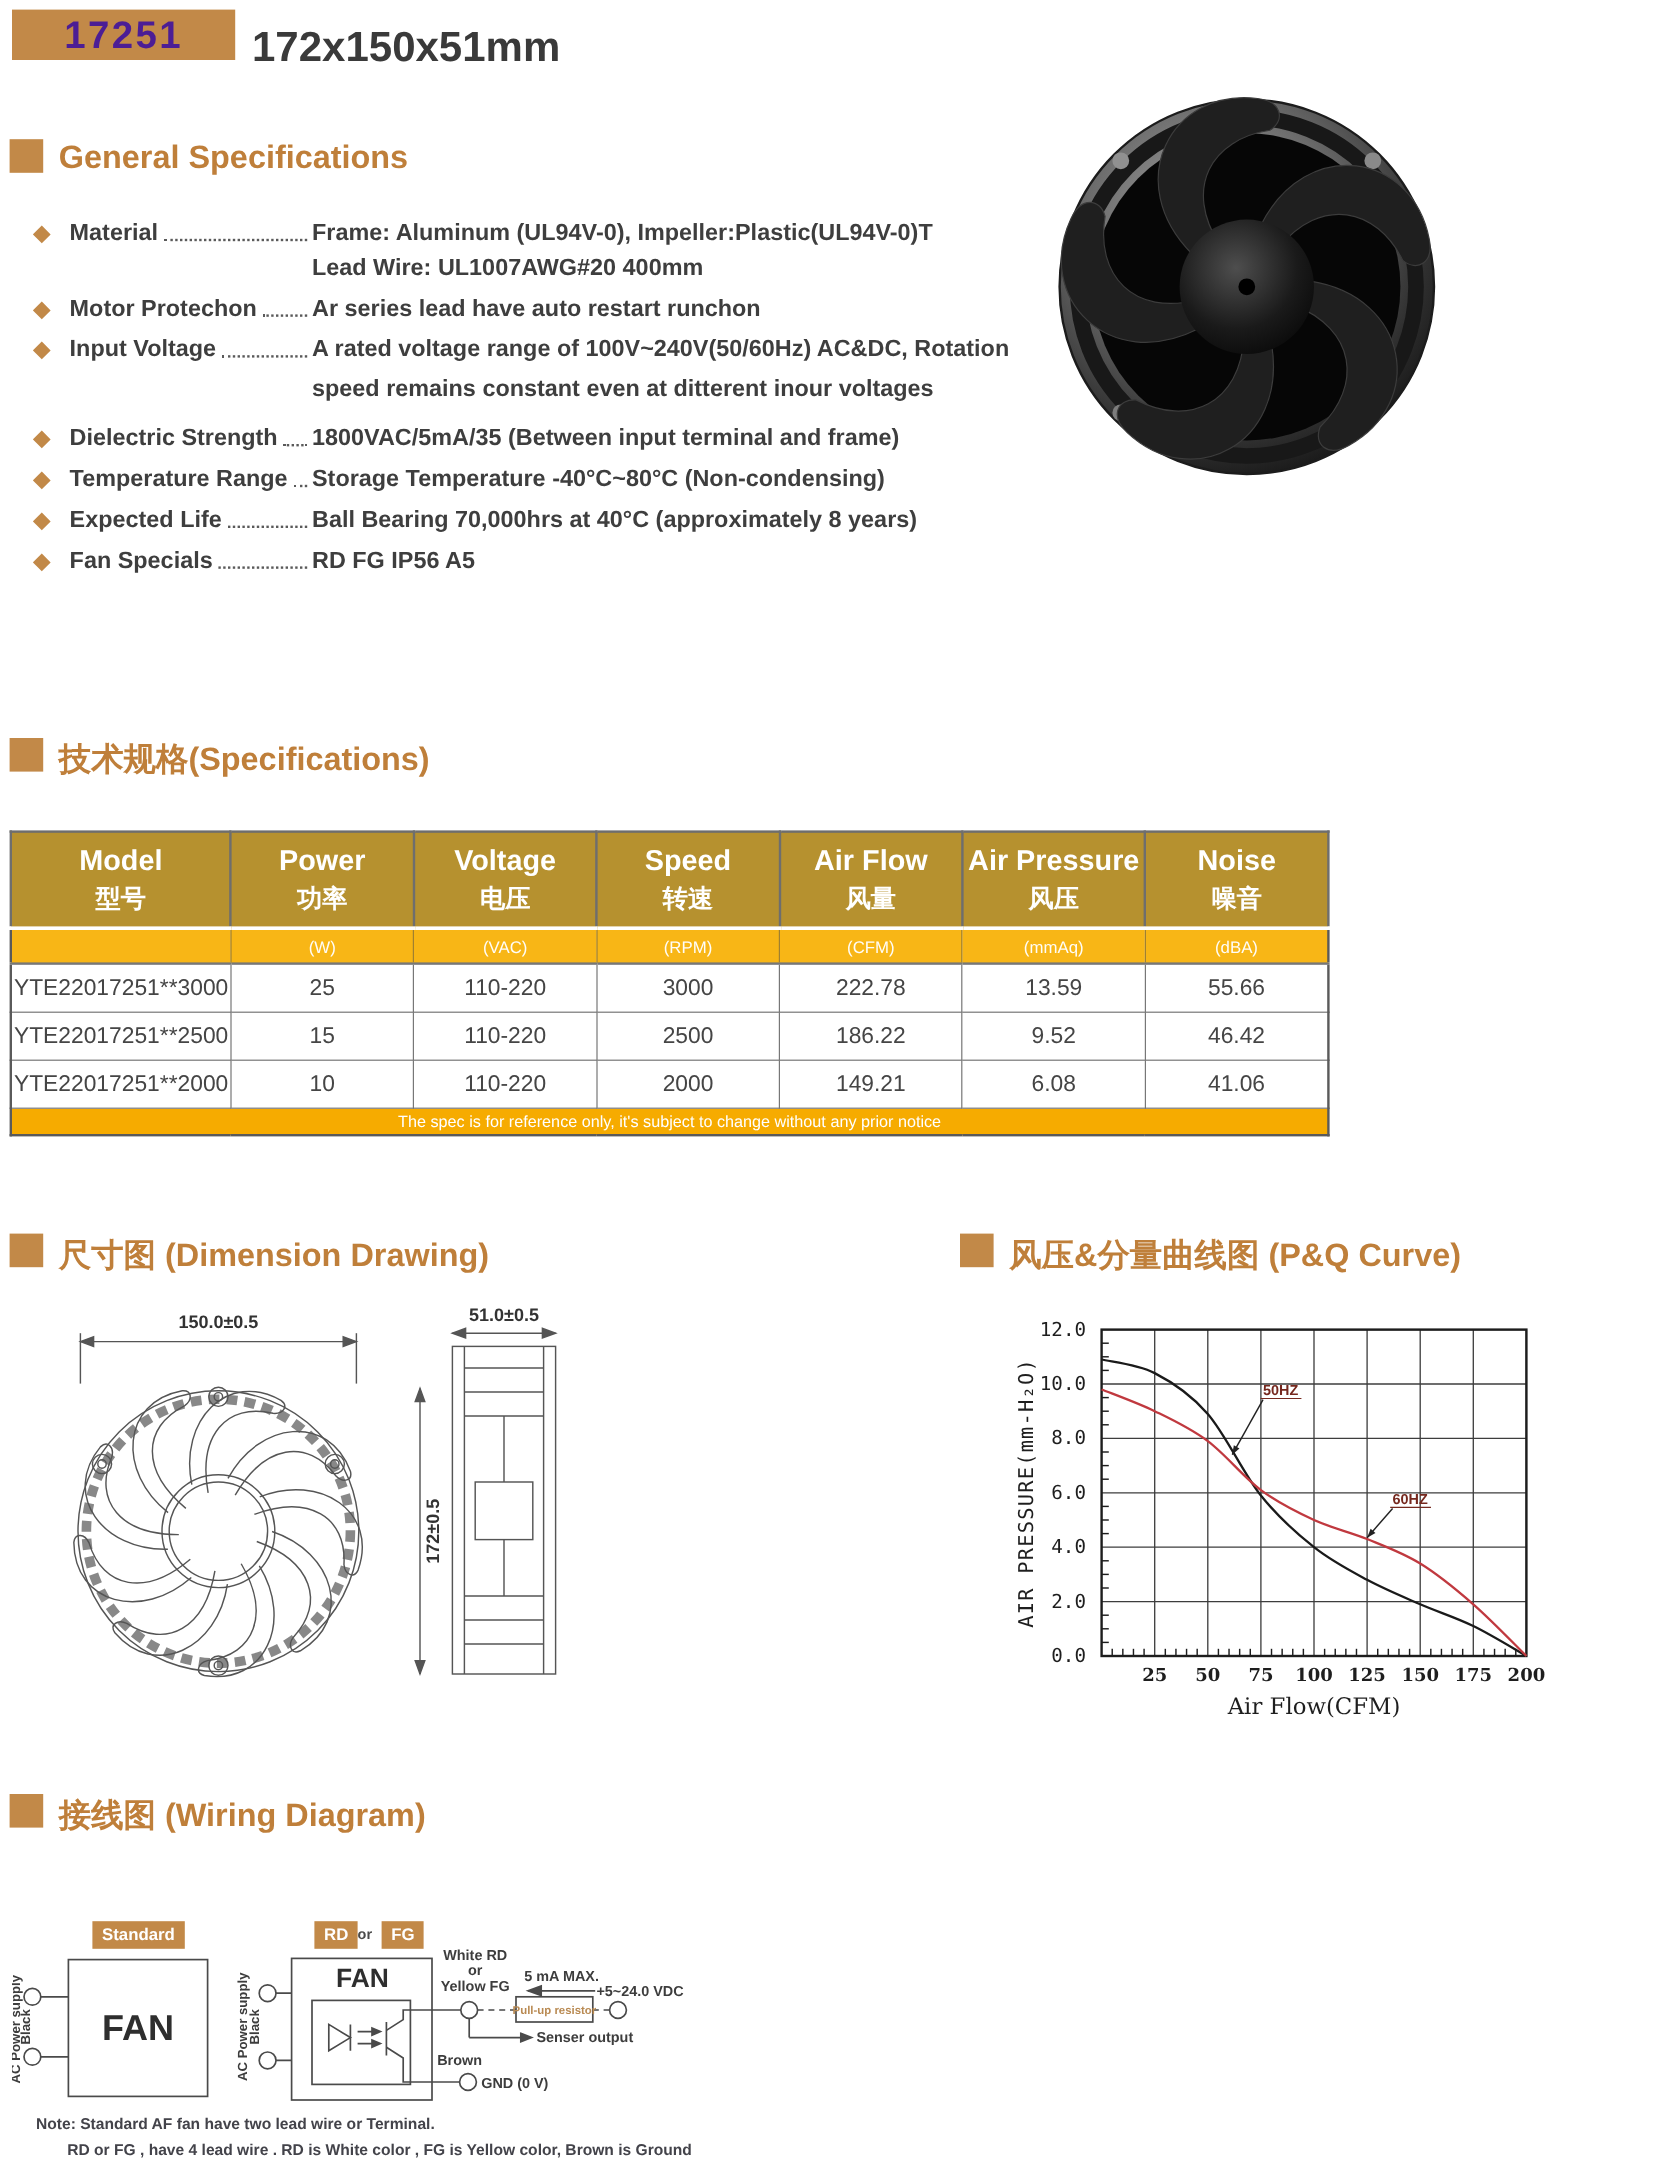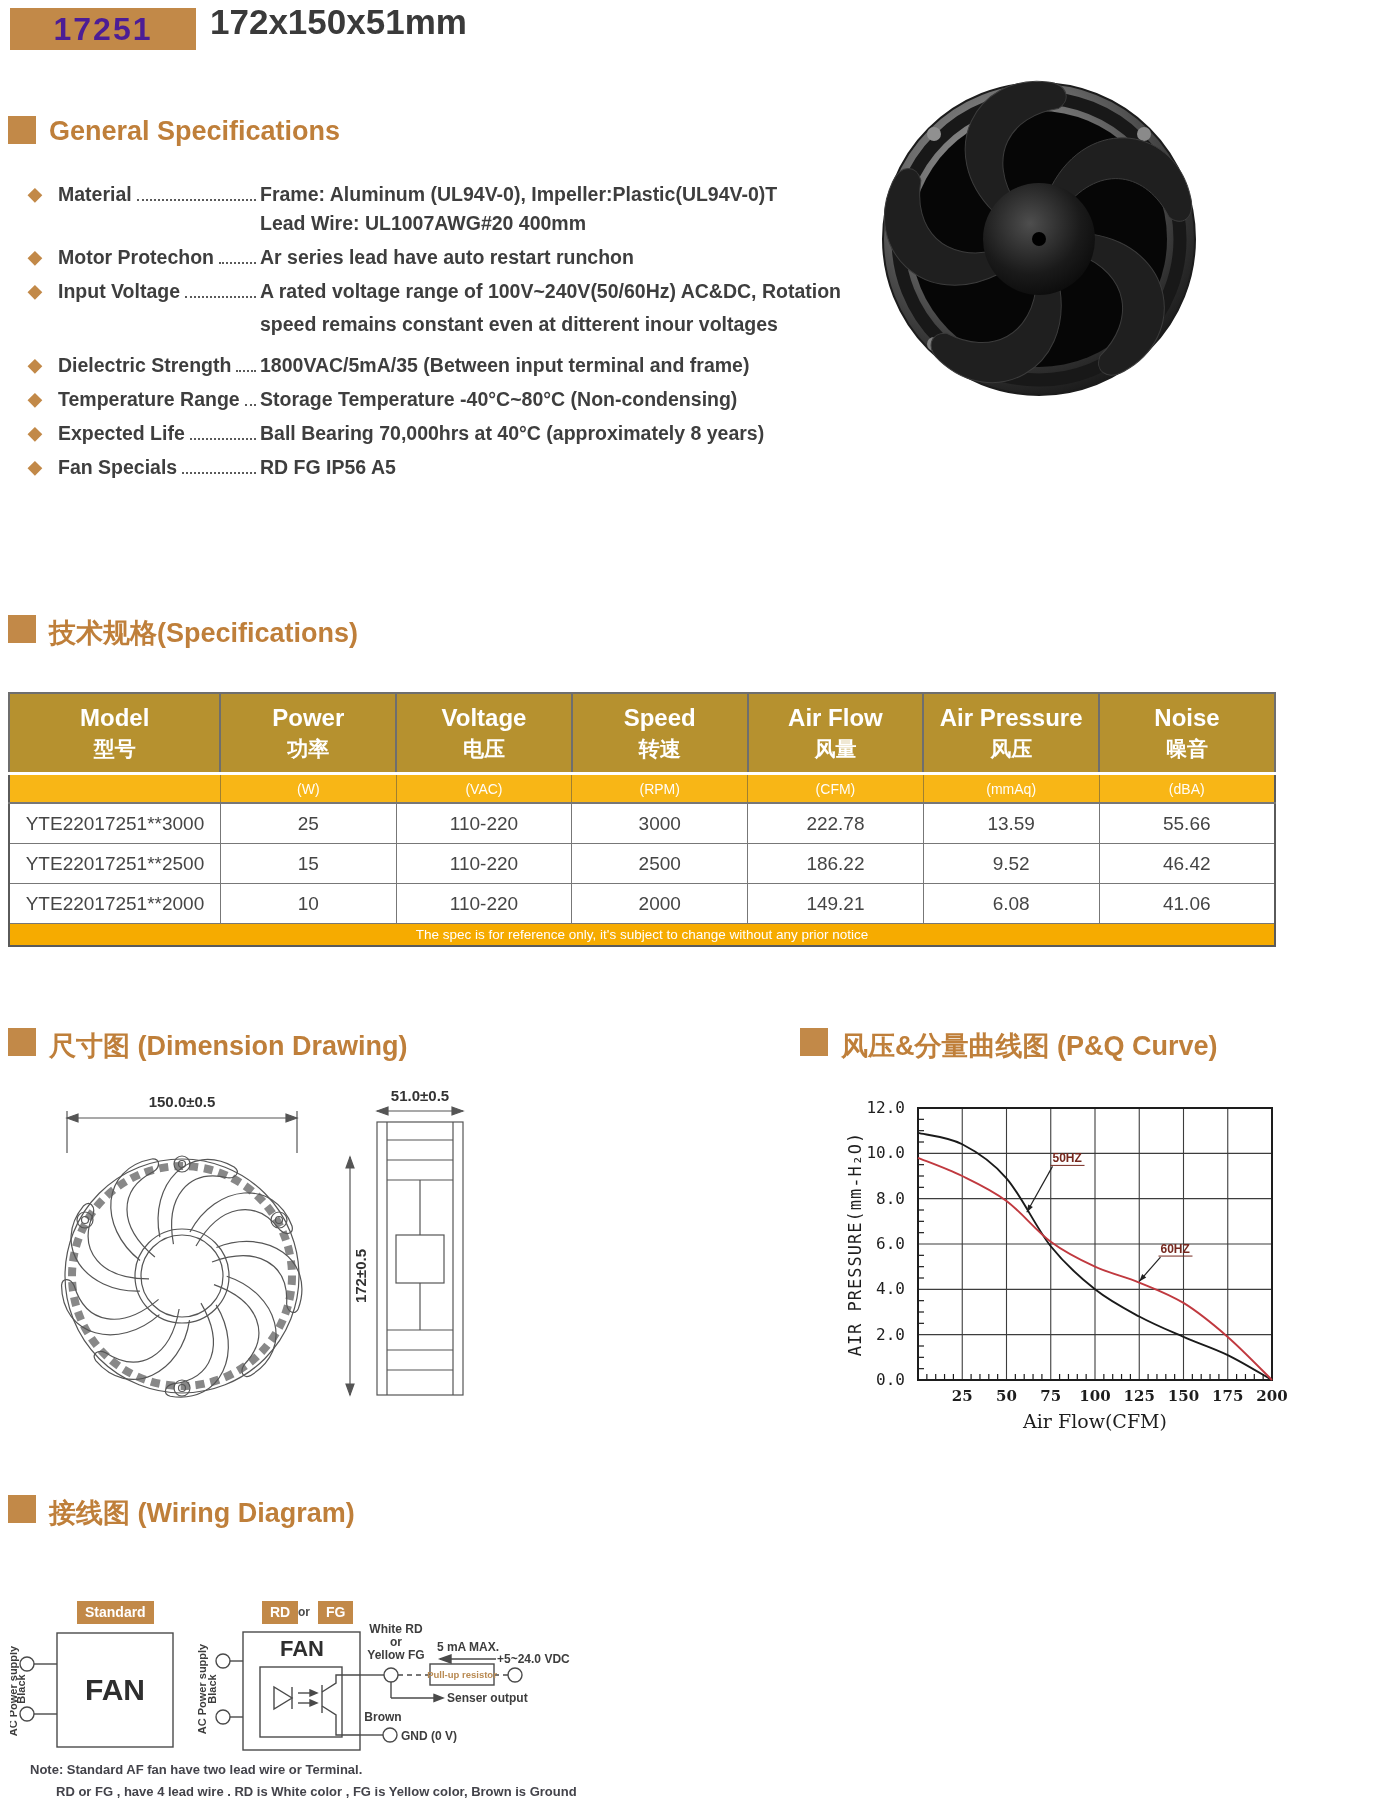--- a/index.html
+++ b/index.html
@@ -2,36 +2,36 @@
 <html style="--accent: #c28948; --accent-text: #bf7f3a; --th-bg: #b6912f; --unit-bg: #f8b616; --foot-bg: #f6ab00;"><head>
 <meta charset="utf-8">
 <style>
   html,body{margin:0;padding:0;background:#fff}
   #page{position:relative;width:1400px;height:1804px;background:#fff;overflow:hidden;
         font-family:"Liberation Sans",sans-serif;color:#3f3f3f}
   .abs{position:absolute}
   
   .badge{position:absolute;left:10px;top:8px;width:186px;height:42px;background:var(--accent);
          color:#4c1d95;font-size:32px;font-weight:bold;text-align:center;line-height:42px;letter-spacing:2px}
-  .size-title{position:absolute;left:210px;top:2px;font-size:35px;font-weight:bold;color:#3a3a3a}
+  .size-title{position:absolute;left:210px;top:20px;font-size:35px;font-weight:bold;color:#3a3a3a}
   
   .sec{position:absolute;display:flex;align-items:flex-start;gap:13px}
   .sq{width:28px;height:28px;background:var(--accent);flex-shrink:0}
   .sec-t{font-size:27px;font-weight:bold;color:var(--accent-text);white-space:nowrap}
   
   .speclist{position:absolute;left:28px;top:180px;width:850px}
   .spec-item{display:flex;align-items:flex-start;margin-bottom:5px;font-size:19.5px;
              font-weight:bold;color:#3e3e3e;line-height:29px}
   .diamond{color:var(--accent);width:30px;font-size:18px;flex-shrink:0}
   .labelwrap{display:flex;width:202px;flex-shrink:0}
   .dots{flex:1;margin:0 4px 8px 5px;border-bottom:2.5px dotted #5a5a5a;align-self:flex-end}
   .spec-val{flex:1}
   .spec-val div{min-height:0}
   
-  #spec-table{position:absolute;left:8px;top:692px;width:1268px;border-collapse:collapse;
+  #spec-table{position:absolute;left:8px;top:692px;width:1100px;border-collapse:collapse;
               table-layout:fixed;border:2px solid #5a5a5a}
   #spec-table th,#spec-table td{text-align:center;vertical-align:middle;padding:0}
   .thead th{background:var(--th-bg);color:#fff;border:2px solid #6e6e6e;height:78px}
   .thead .en{font-size:24px;font-weight:bold}
   .thead .cn{font-size:21px;font-weight:bold;margin-top:3px}
   .units td{background:var(--unit-bg);color:rgba(255,255,255,.97);font-size:14px;height:27px;
             border-left:1px solid #a08030;border-right:1px solid #a08030;
             border-top:3px solid #fff;border-bottom:2px solid #777}
   .drow td{height:39px;font-size:19px;color:#454545;border:1.5px solid #777;background:#fff}
   .tfoot td{background:var(--foot-bg);color:#fff;font-size:13.5px;height:21px;border:1.5px solid #777}

